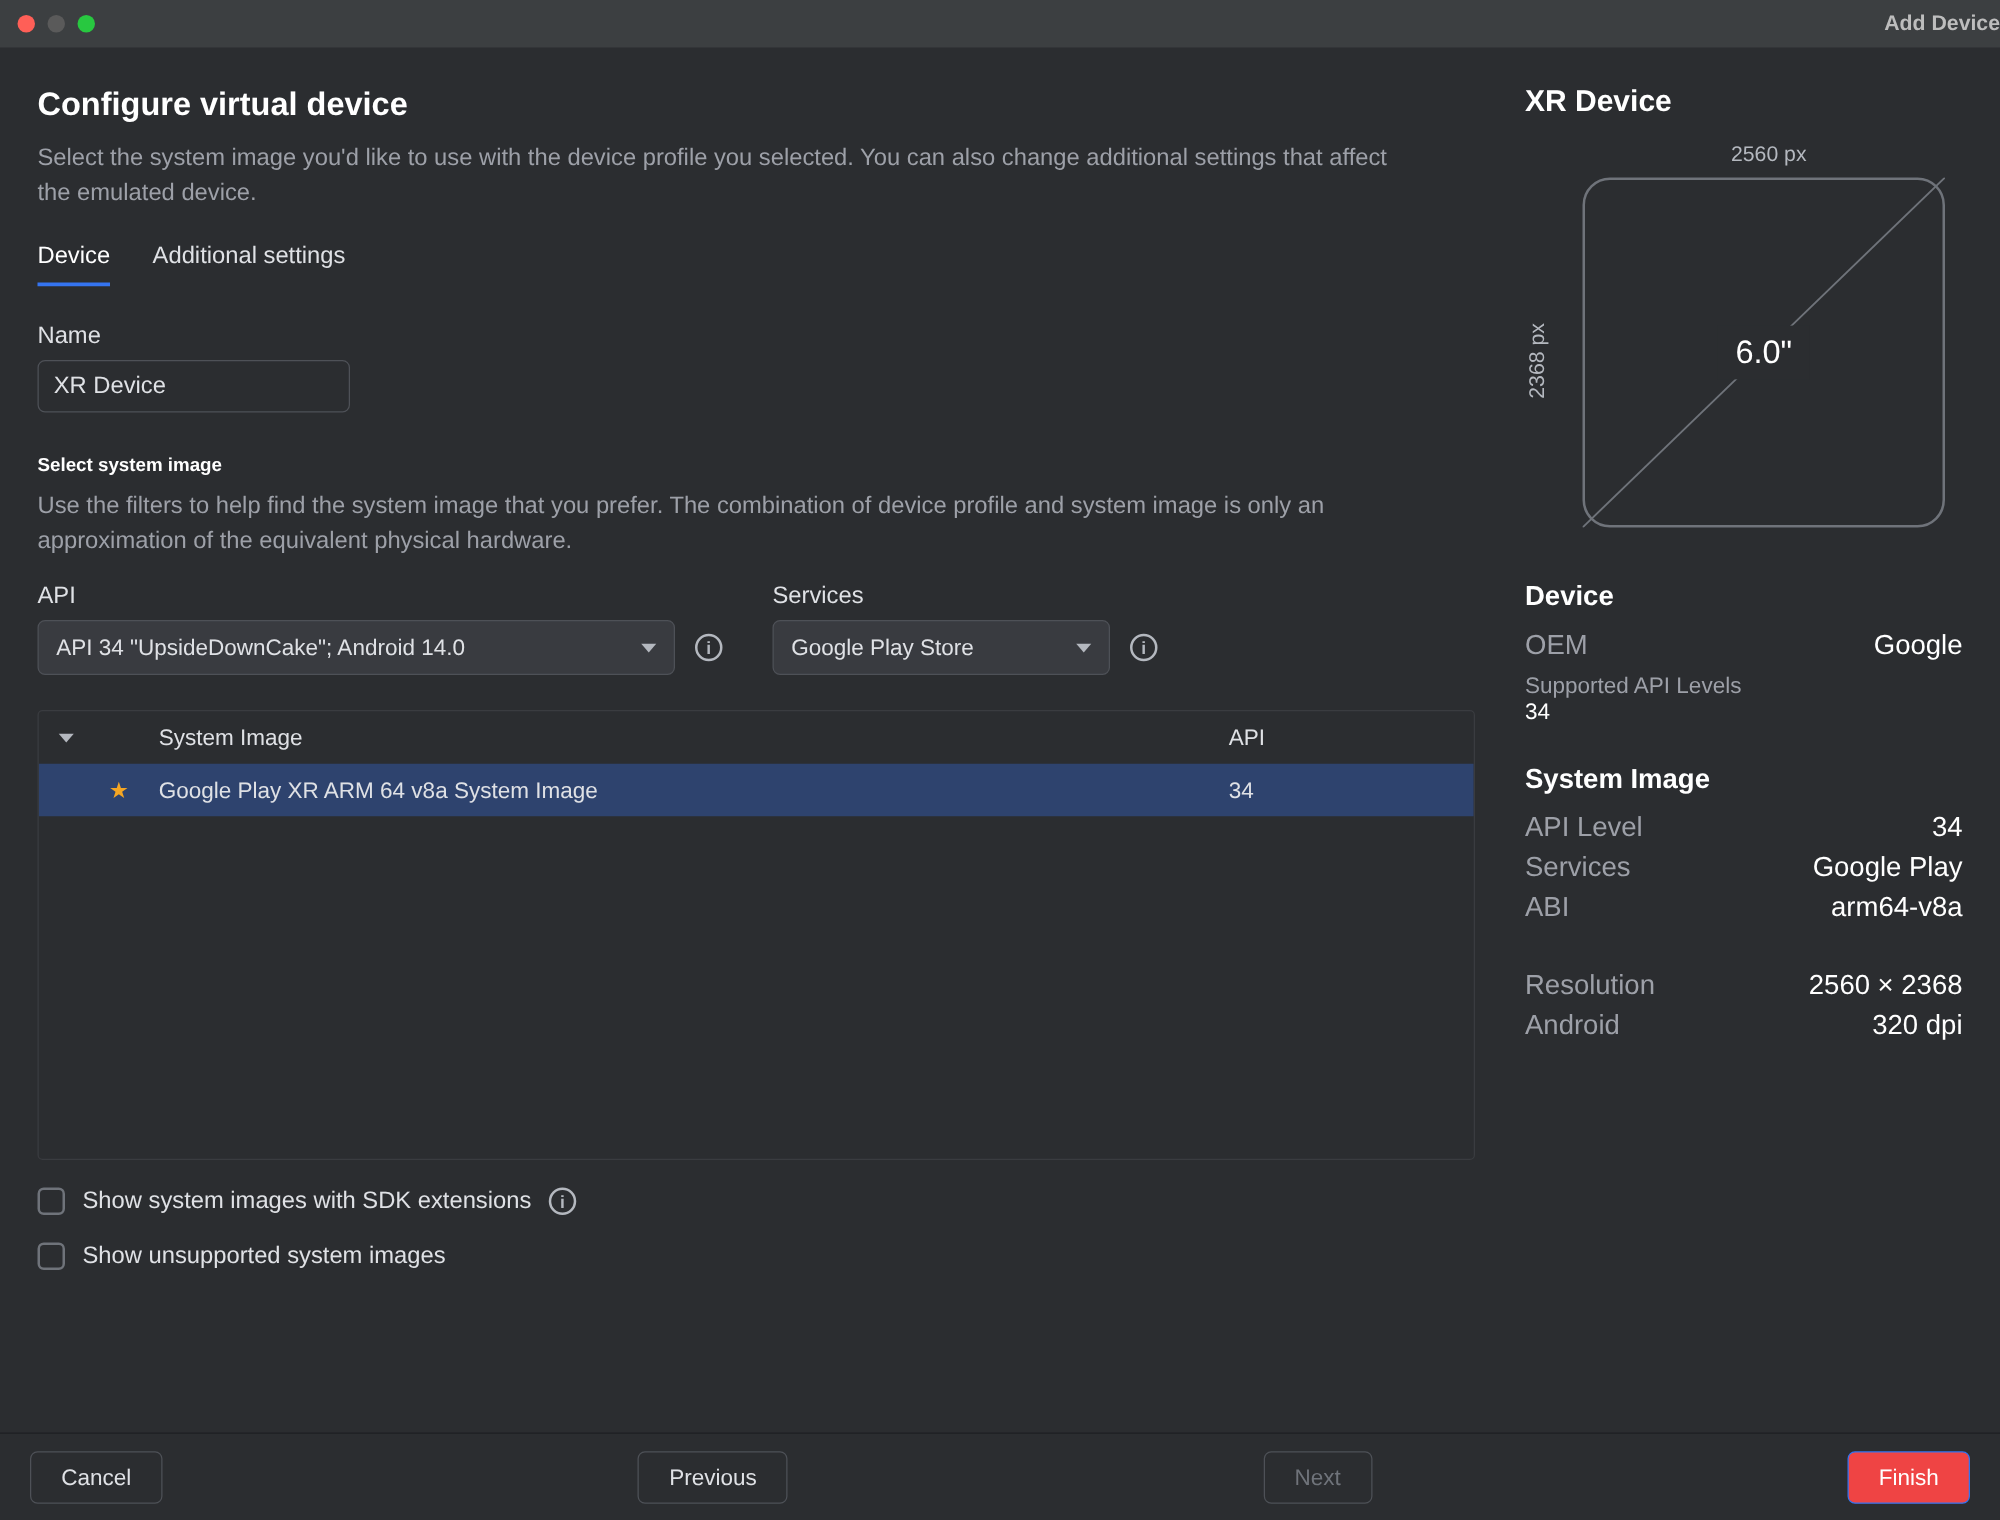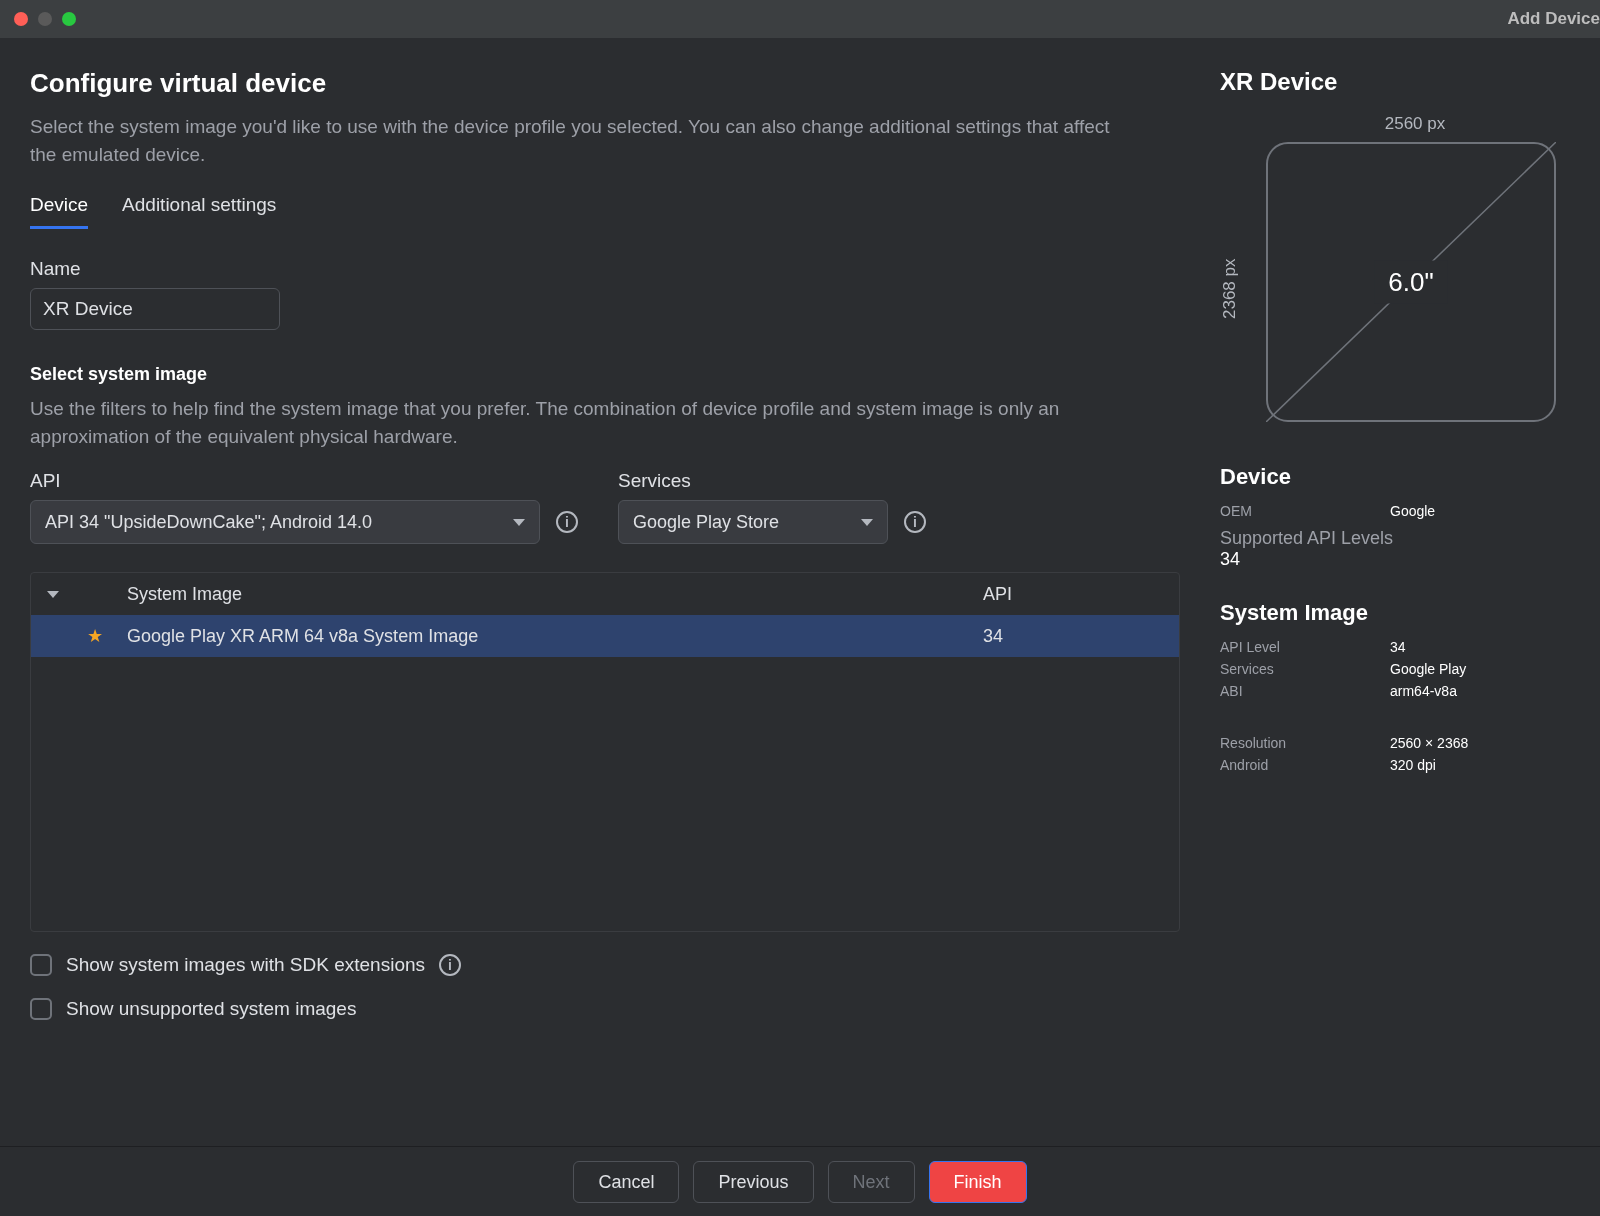--- a/index.html
+++ b/index.html
@@ -61,21 +61,21 @@
     margin-top: 8px;
     width: 250px;
     height: 42px;
     background: #2b2d30;
     border: 1px solid #4e5157;
     border-radius: 6px;
     color: #dfe1e5;
     font-size: 19px;
     padding: 0 12px;
   }
-  .section-title { font-size: 18px; font-weight: 700; margin-top: 34px; color: #ffffff; }
+  .section-title { font-size: 15px; font-weight: 700; margin-top: 34px; color: #ffffff; }
   .filters-row { display: flex; gap: 40px; margin-top: 20px; }
   .filter-block { display: flex; flex-direction: column; gap: 8px; }
   .filter-label { font-size: 19px; }
   .filter-controls { display: flex; align-items: center; gap: 16px; }
   .select {
     height: 44px;
     background: #393b40;
     border: 1px solid #4e5157;
     border-radius: 6px;
     display: flex;
@@ -152,30 +152,30 @@
   .device-size {
     position: absolute; top: 50%; left: 50%;
     transform: translate(-50%, -50%);
     background: #2b2d30;
     padding: 6px 14px;
     font-size: 26px;
     color: #ffffff;
   }
   .spec-section { margin-top: 30px; }
   .spec-title { font-size: 22px; font-weight: 700; color: #ffffff; margin-bottom: 10px; }
-  .spec-row { display: flex; padding: 3px 0; font-size: 14px; }
+  .spec-row { display: flex; padding: 3px 0; font-size: 22px; justify-content: space-between; }
   .spec-key { width: 170px; color: #9da0a8; }
   .spec-val { color: #ffffff; }
   .spec-subnote { color: #9da0a8; font-size: 18px; margin-top: 6px; }
   .spec-subval { color: #ffffff; font-size: 18px; }
   .footer {
     height: 71px;
     border-top: 1px solid #1e1f22;
     display: flex;
-    justify-content: center;
+    justify-content: space-between;
     align-items: center;
     gap: 14px;
     padding: 0 24px;
     background: #2b2d30;
   }
   .btn {
     height: 42px;
     padding: 0 24px;
     border-radius: 6px;
     border: 1px solid #4e5157;

